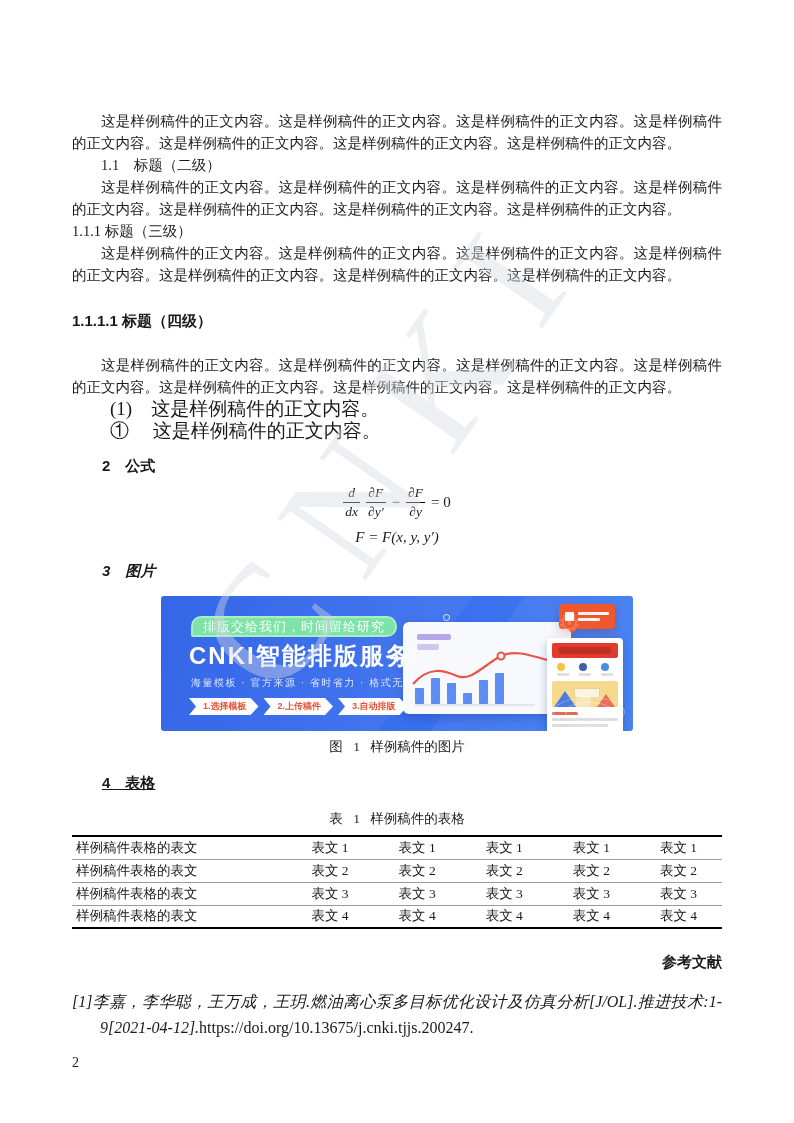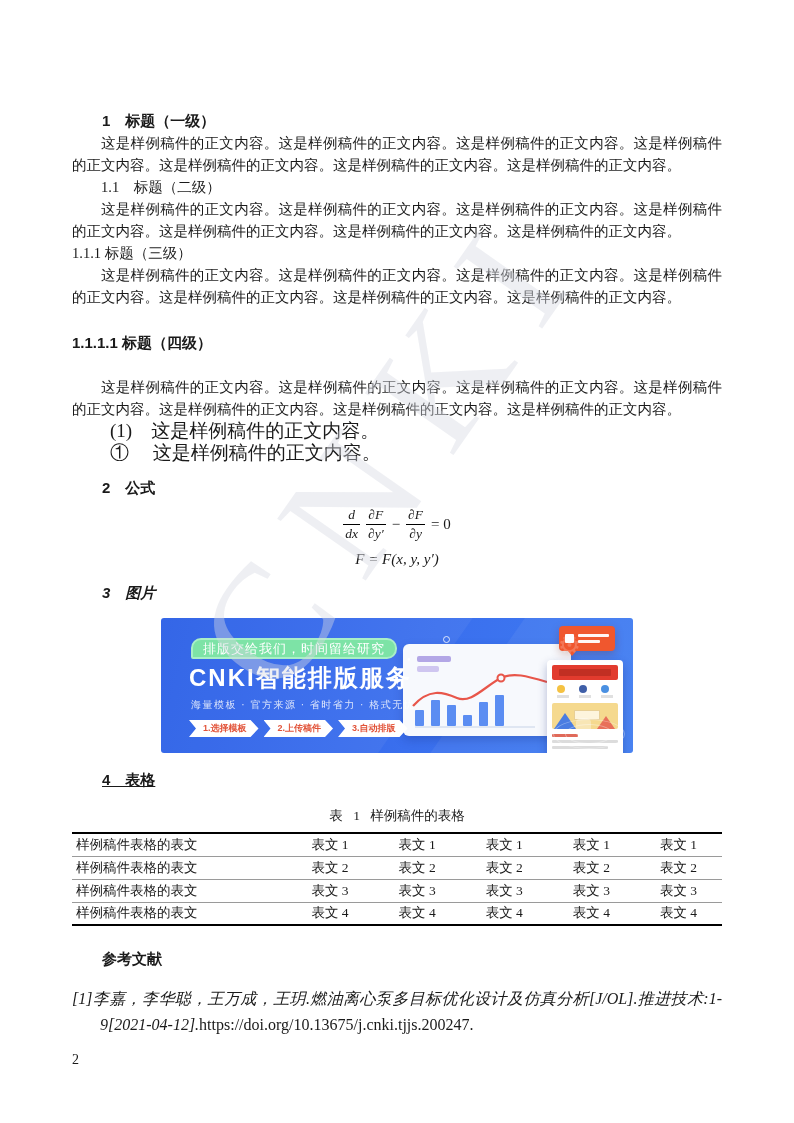--- a/index.html
+++ b/index.html
@@ -130,36 +130,35 @@
   table.sample-table {
     width:100%; border-collapse:collapse; margin-top:7px;
     border-top:2.5px solid #000; border-bottom:2.5px solid #000;
     font-size:13.5px;
   }
   table.sample-table td { height:23px; padding:0 4px; border-bottom:1px solid #9a9a9a; }
   table.sample-table tr:last-child td { border-bottom:none; }
   td.col-label { width:33%; text-align:left; padding-left:6px; }
   td.col-val { width:13.4%; text-align:center; }
 
-  .ref-heading { margin-top:22px; margin-bottom:16px; }
+  .ref-heading { margin-top:22px; margin-bottom:16px;text-align:right; }
   .ref-item { font-size:16px; line-height:26px; padding-left:28px; text-indent:-28px; text-align:justify; }
   .ref-zh { font-style:italic; }
   .ref-url { font-style:normal; }
   .page-number { font-size:14px; margin-top:14px; }
 </style>
 </head>
 <body>
 
 <div class="page">
 
   <div class="watermark">CNKI</div>
 
   <div class="content">
 
-    <div class="h-sans indent2">1　标题（一级）</div>
 
     <p class="body-text mt16">这是样例稿件的正文内容。这是样例稿件的正文内容。这是样例稿件的正文内容。这是样例稿件的正文内容。这是样例稿件的正文内容。这是样例稿件的正文内容。这是样例稿件的正文内容。</p>
 
     <div class="h-serif indent2">1.1　标题（二级）</div>
 
     <p class="body-text">这是样例稿件的正文内容。这是样例稿件的正文内容。这是样例稿件的正文内容。这是样例稿件的正文内容。这是样例稿件的正文内容。这是样例稿件的正文内容。这是样例稿件的正文内容。</p>
 
     <div class="h-serif">1.1.1 标题（三级）</div>
 
     <p class="body-text">这是样例稿件的正文内容。这是样例稿件的正文内容。这是样例稿件的正文内容。这是样例稿件的正文内容。这是样例稿件的正文内容。这是样例稿件的正文内容。这是样例稿件的正文内容。</p>
@@ -265,20 +264,21 @@
             <div class="bn-notify-line" style="width:70%"></div>
           </div>
         </div>
 
         <div class="bn-sparkle" style="left:0px; top:58px;">✦</div>
         <div class="bn-sparkle" style="left:14px; top:38px; font-size:6px;">●</div>
         <div class="bn-smallcircle" style="left:50px; top:18px;"></div>
       </div>
     </div>
 
+    <div class="caption">图 1 样例稿件的图片</div>
 
     <div class="h-sans indent2" style="margin-top:16px;text-decoration:underline;">4　表格</div>
 
     <div class="tbl-caption">表 1 样例稿件的表格</div>
 
     <table class="sample-table">
       <tbody>
         <tr>
           <td class="col-label">样例稿件表格的表文</td>
           <td class="col-val">表文 1</td>

